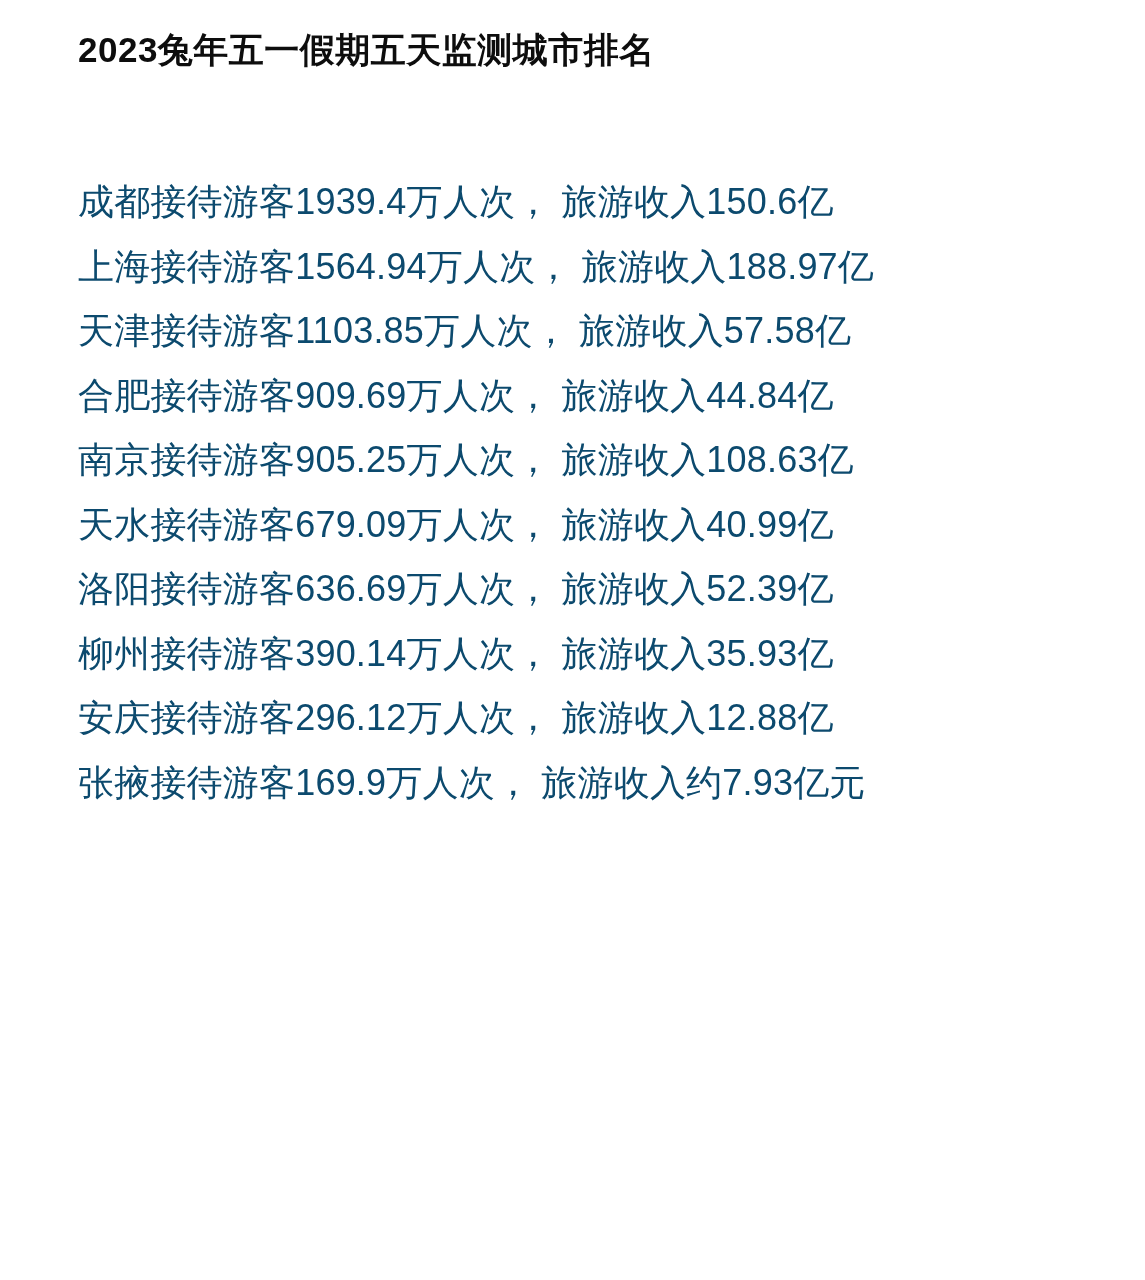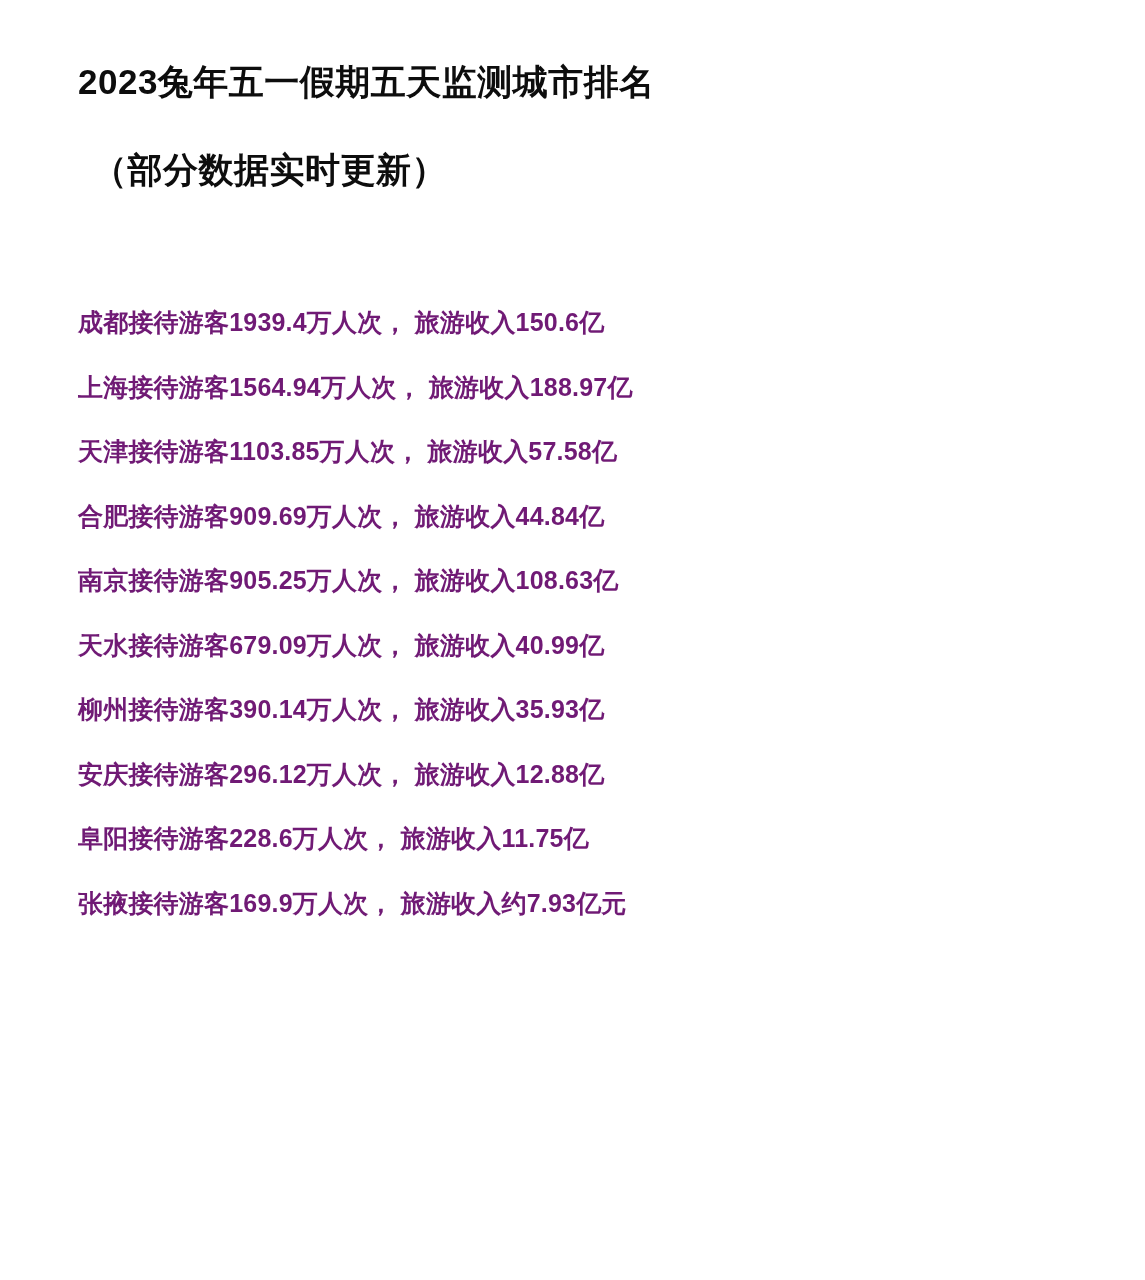--- a/index.html
+++ b/index.html
@@ -25,54 +25,52 @@
     margin: 0;
     padding: 0;
   }
   .title-line {
     font-size: 35px;
     font-weight: 700;
     letter-spacing: 0.5px;
     line-height: 56px;
     white-space: nowrap;
     color: #0d0d0d;
-    margin-top: 32px;
   }
   .title-line.second {
     padding-left: 14px;
   }
   .list {
     margin-top: 92px;
   }
   .row {
-    font-size: 25px;
-    font-weight: 700;
+    font-size: 36px;
+    font-weight: 400;
     line-height: 64.5px;
     white-space: nowrap;
-    color: #701a75;
+    color: #0c4a6e;
     letter-spacing: 0.2px;
   }
 </style>
 </head>
 <body>
 
 <div class="page">
 
   <div class="title-block">
     <div class="title-line">2023兔年五一假期五天监测城市排名</div>
-    <div class="title-line second">（部分数据实时更新）</div>
   </div>
 
   <div class="list">
     <div class="row">成都接待游客1939.4万人次， 旅游收入150.6亿</div>
     <div class="row">上海接待游客1564.94万人次， 旅游收入188.97亿</div>
     <div class="row">天津接待游客1103.85万人次， 旅游收入57.58亿</div>
     <div class="row">合肥接待游客909.69万人次， 旅游收入44.84亿</div>
     <div class="row">南京接待游客905.25万人次， 旅游收入108.63亿</div>
     <div class="row">天水接待游客679.09万人次， 旅游收入40.99亿</div>
+    <div class="row">洛阳接待游客636.69万人次， 旅游收入52.39亿</div>
     <div class="row">柳州接待游客390.14万人次， 旅游收入35.93亿</div>
     <div class="row">安庆接待游客296.12万人次， 旅游收入12.88亿</div>
-    <div class="row">阜阳接待游客228.6万人次， 旅游收入11.75亿</div>
     <div class="row">张掖接待游客169.9万人次， 旅游收入约7.93亿元</div>
 
   </div>
 
 </div>
 
 </body></html>

